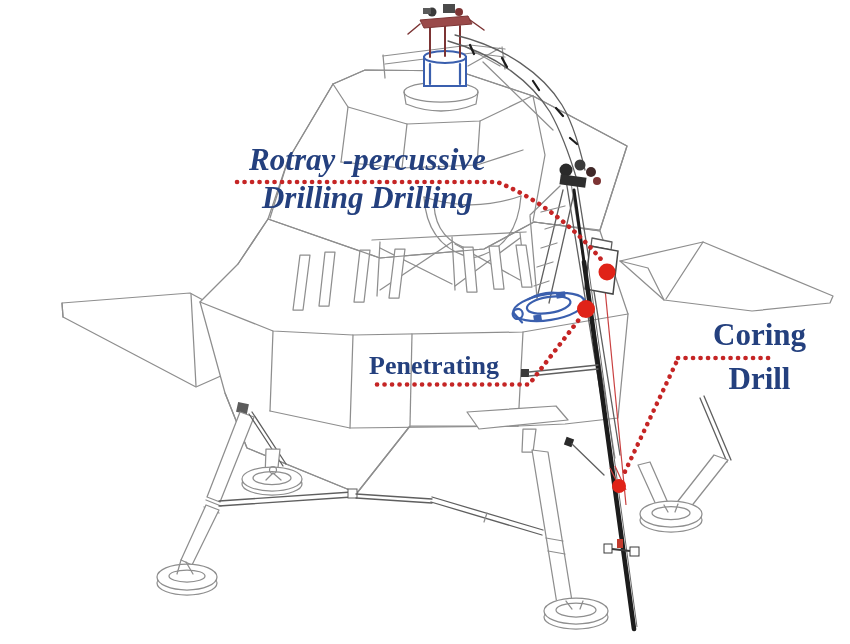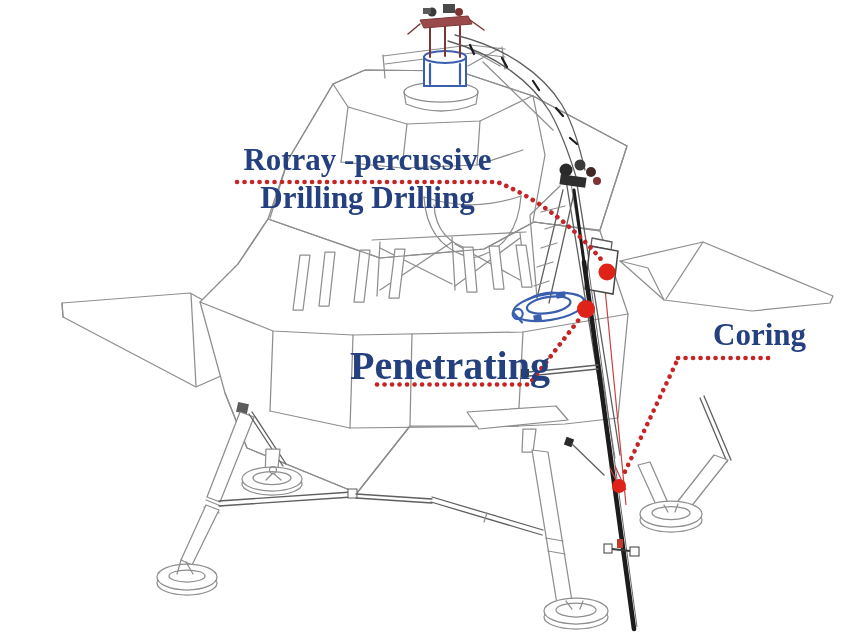--- a/index.html
+++ b/index.html
@@ -14,22 +14,22 @@
   .dk{stroke:var(--drill_dark,#1c1c1c);fill:none;stroke-linecap:round;}
   .mr{stroke:var(--mech_maroon,#7c3434);fill:none;stroke-linecap:round;}
   .mrf{stroke:var(--mech_maroon,#7c3434);fill:#9a4a4a;}
   .bl{stroke:var(--mech_blue,#3a5fae);fill:none;stroke-linecap:round;stroke-width:2.2;}
   .blf{stroke:var(--mech_blue,#3a5fae);fill:#ffffff;stroke-width:2;}
   .dot{stroke:var(--leader,#c52525);stroke-width:4.6;stroke-dasharray:0.1 7.4;stroke-linecap:round;fill:none;}
   .marker{fill:var(--marker,#e02318);stroke:none;}
   .redln{stroke:#c94040;stroke-width:1.2;fill:none;}
   .callout{position:absolute;color:var(--label_text,#24407e);font-weight:bold;text-align:center;}
   .callout span{display:block;}
-  .co-rotary{left:225px;top:141px;width:285px;font-size:31px;line-height:38px;}
-  .co-pen{left:330px;top:346px;width:240px;font-size:40px;line-height:39px;}
+  .co-rotary{left:225px;top:141px;width:285px;font-size:31px;line-height:38px;font-style:italic;}
+  .co-pen{left:314px;top:346px;width:240px;font-size:26px;line-height:39px;}
   .co-core{left:677px;top:313px;width:165px;font-size:31px;line-height:44px;}
 </style>
 </head>
 <body>
 
 <div class="stage">
 <svg width="850" height="644" viewBox="0 0 850 644">
 
   <g>
     <path class="lnf" d="M62,303 L190,293 L281,342 L268,355 L196,387 L63,317 Z"></path>
@@ -248,14 +248,15 @@
 
   <div class="callout co-rotary">
     <span>Rotray -percussive</span>
     <span>Drilling Drilling</span>
   </div>
   <div class="callout co-pen">
     <span>Penetrating</span>
   </div>
   <div class="callout co-core">
     <span>Coring</span>
+    <span>Drill</span>
   </div>
 </div>
 
 </body></html>

